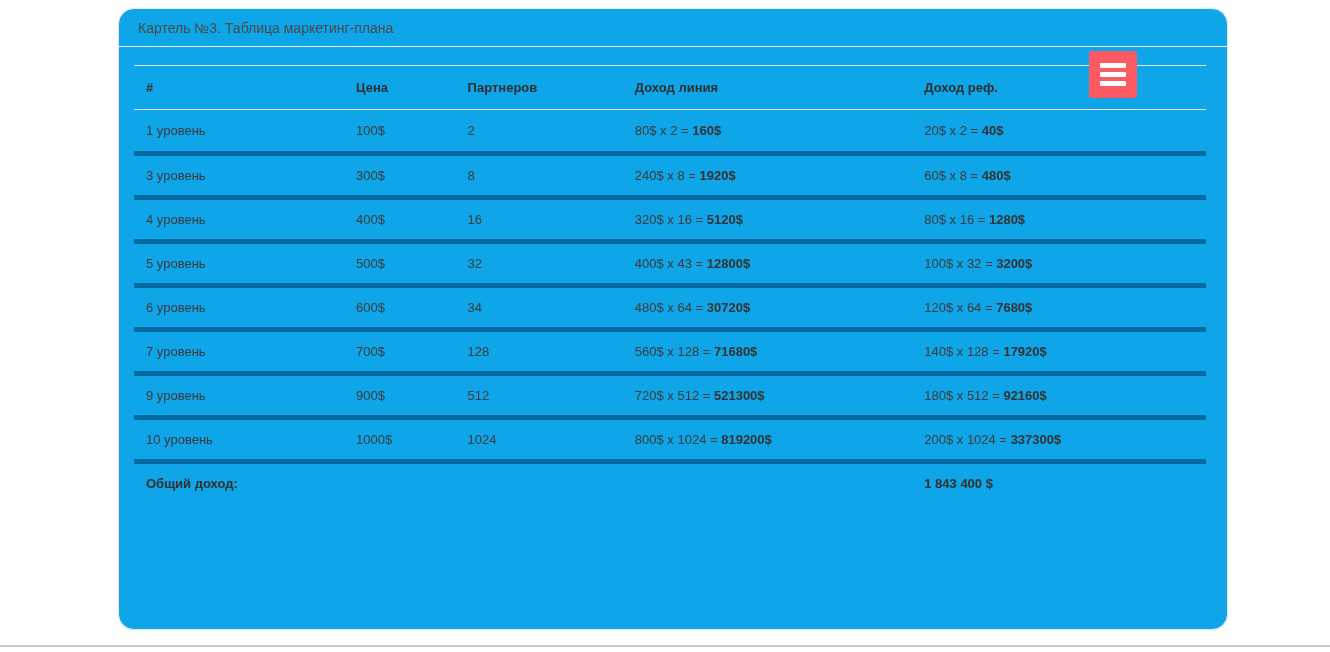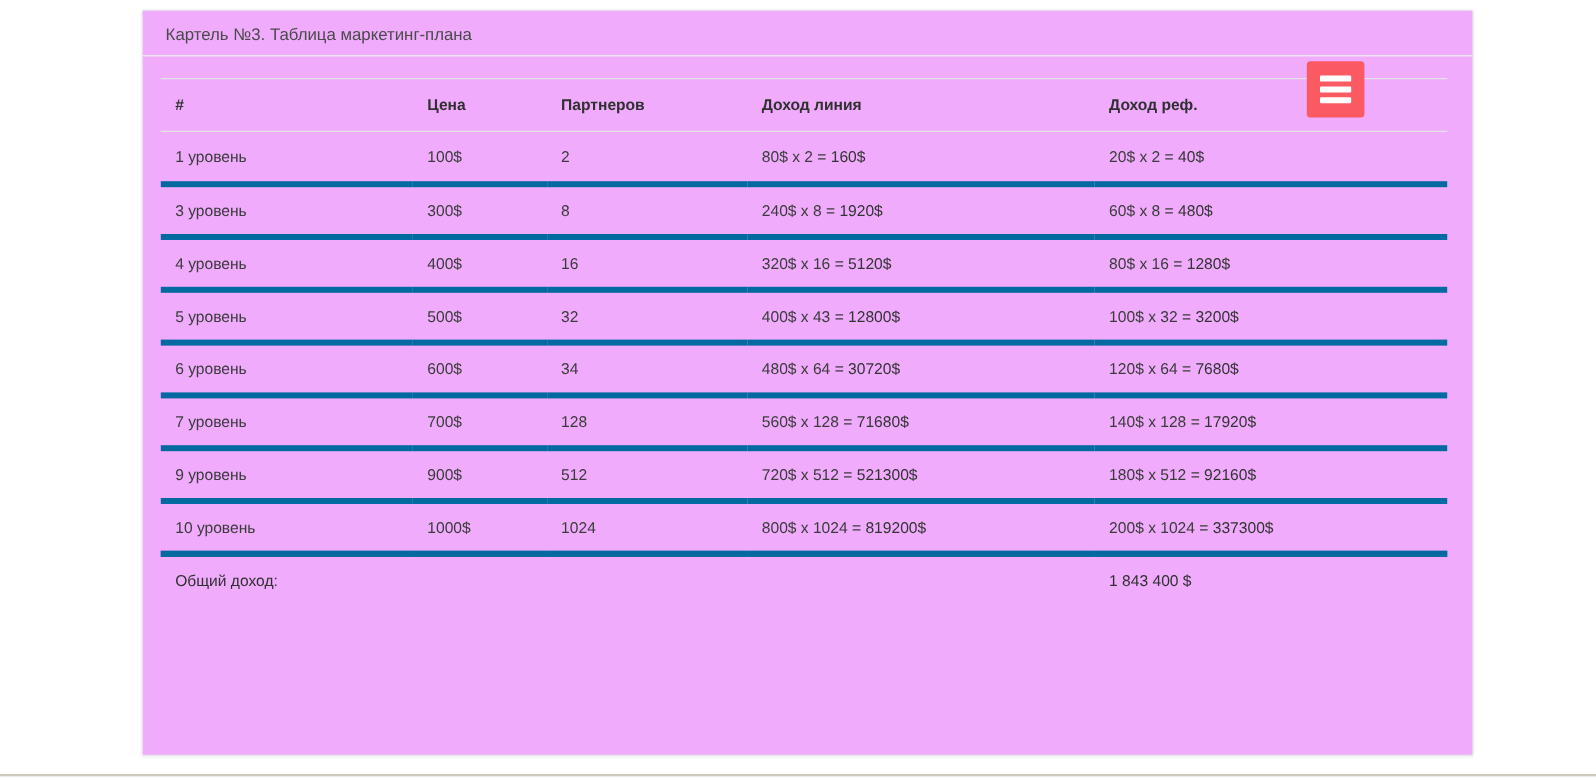--- a/index.html
+++ b/index.html
@@ -8,23 +8,23 @@
     background:#ffffff;
     font-family:"Liberation Sans", sans-serif;
     color:#3b3b3b;
     overflow:hidden;
     position:relative;
   }
   .card {
     position:absolute;
     left:118px; top:8px;
     width:1110px; height:622px;
-    background:#f0abfc;
+    background:#0ea5e9;
     border:1px solid #e6e8ea;
-    border-radius:2px;
+    border-radius:16px;
     box-shadow:0 1px 2px rgba(0,0,0,0.05);
   }
   .card-header {
     height:38px;
     line-height:38px;
     padding:0 19px;
     border-bottom:1px solid #f0f0ee;
     font-size:14px;
     color:#4a4a4a;
     white-space:nowrap;
@@ -72,24 +72,24 @@
     height:44px;
     font-weight:bold;
     color:#303030;
     border-top:1px solid #e2e4e6;
     border-bottom:1px solid #e2e4e6;
   }
   table.plan-table tbody td {
     height:44px;
     border-bottom:5px solid #0369a1;
   }
-  table.plan-table tbody b { font-weight:normal; color:#333333; }
+  table.plan-table tbody b { font-weight:bold; color:#333333; }
   table.plan-table tfoot td {
     height:42px;
-    font-weight:normal;
+    font-weight:bold;
     color:#303030;
   }
   .footer-line {
     position:absolute;
     left:0; top:645px;
     width:1330px; height:2px;
     background:#cdc9bd;
   }
 </style>
 </head>

